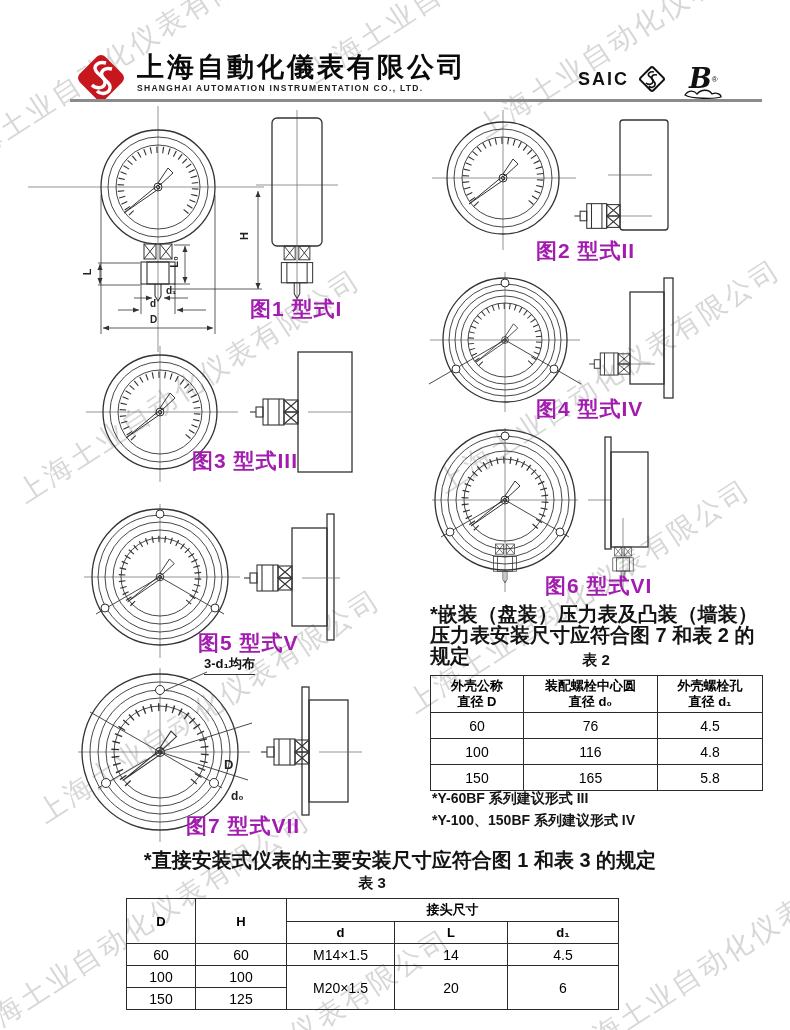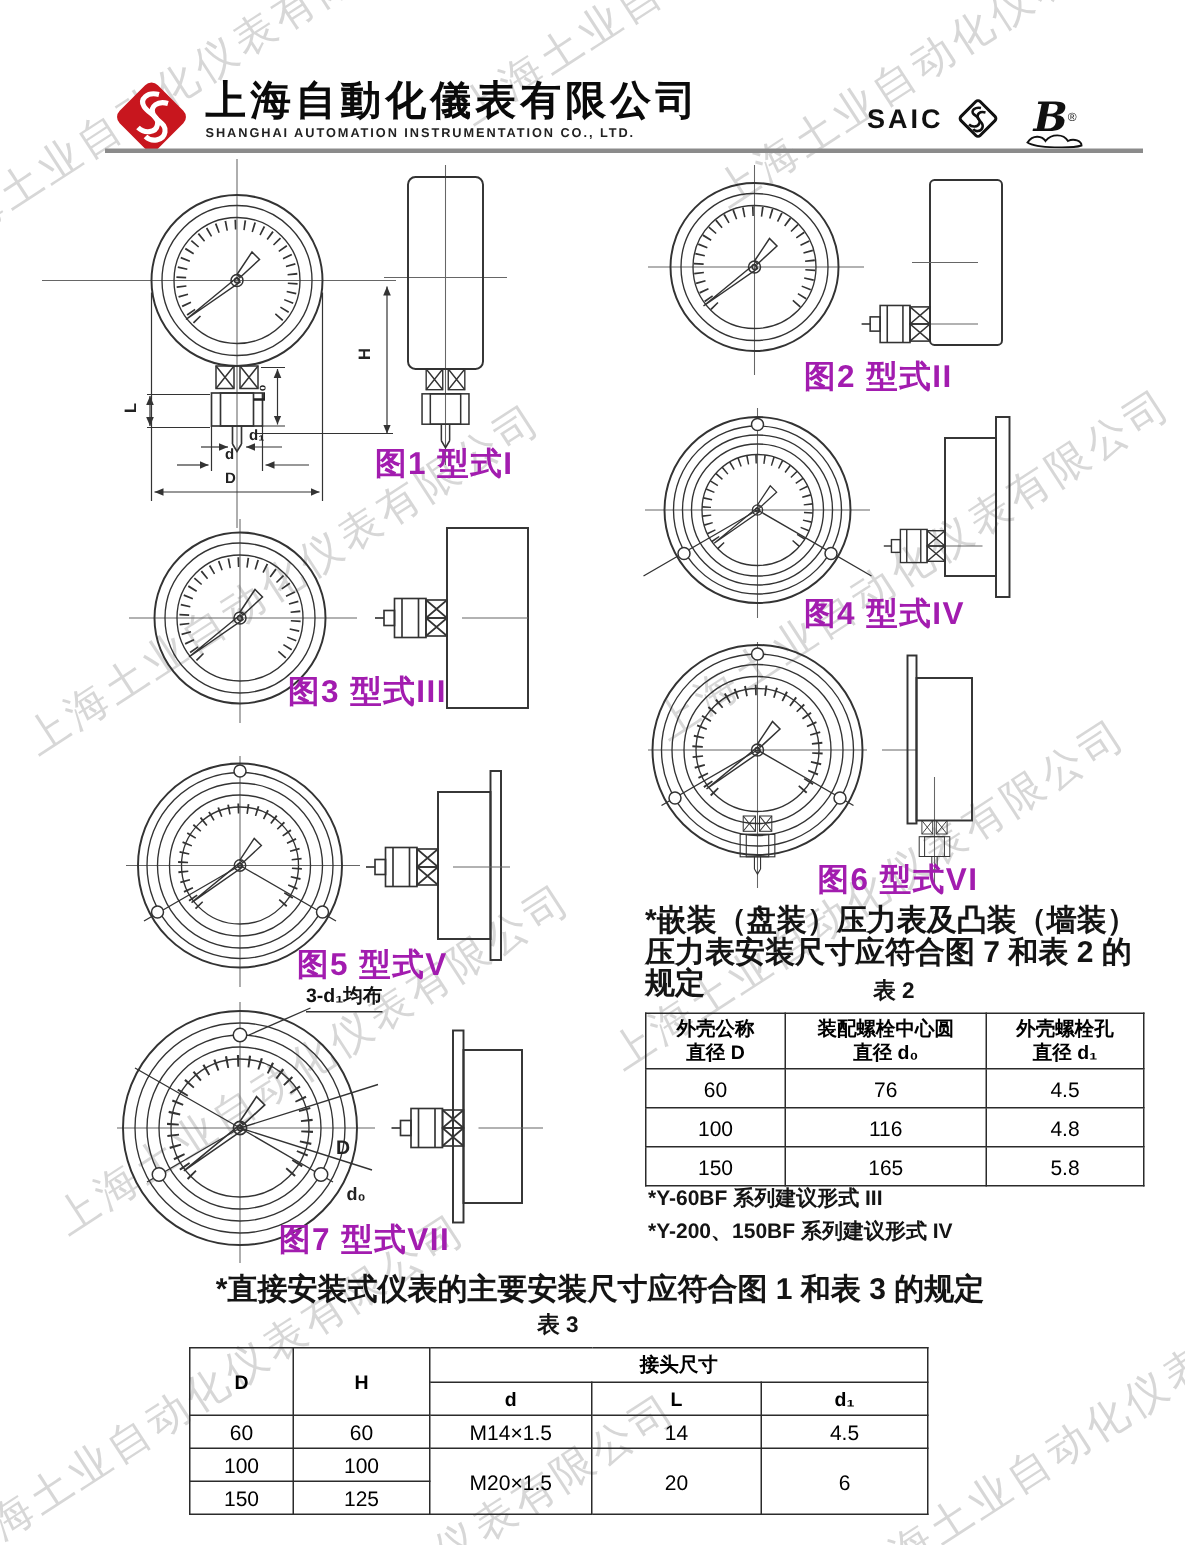--- a/index.html
+++ b/index.html
@@ -311,21 +311,21 @@
     </tr>
     <tr>
       <td style="height:25px;">150</td>
       <td>165</td>
       <td>5.8</td>
     </tr>
   </tbody>
     </table>
 
   <div class="notetxt" style="left:432px;top:788px;font-size:14px;">*Y-60BF 系列建议形式 III</div>
-  <div class="notetxt" style="left:432px;top:810px;font-size:14px;">*Y-200、150BF 系列建议形式 IV</div>
+  <div class="notetxt" style="left:432px;top:810px;font-size:14px;">*Y-100、150BF 系列建议形式 IV</div>
 
   <div class="notetxt" style="left:110px;top:850px;width:580px;text-align:center;">*直接安装式仪表的主要安装尺寸应符合图 1 和表 3 的规定</div>
   <div class="tbltitle" style="left:126px;top:874px;width:492px;">表 3</div>
   <table class="dtab" style="left:126px;top:898px;">
     <tbody>
         <tr>
       <th rowspan="2" style="width:68px;height:43px;">D</th>
       <th rowspan="2" style="width:90px;">H</th>
       <th colspan="3" style="height:22px;">接头尺寸</th>
     </tr>

